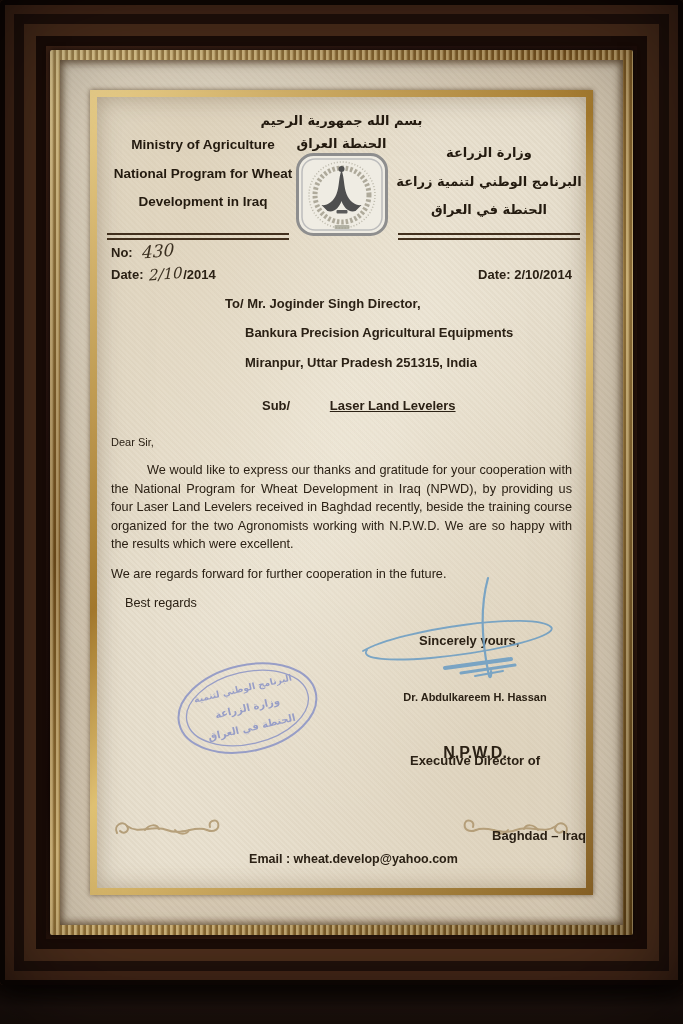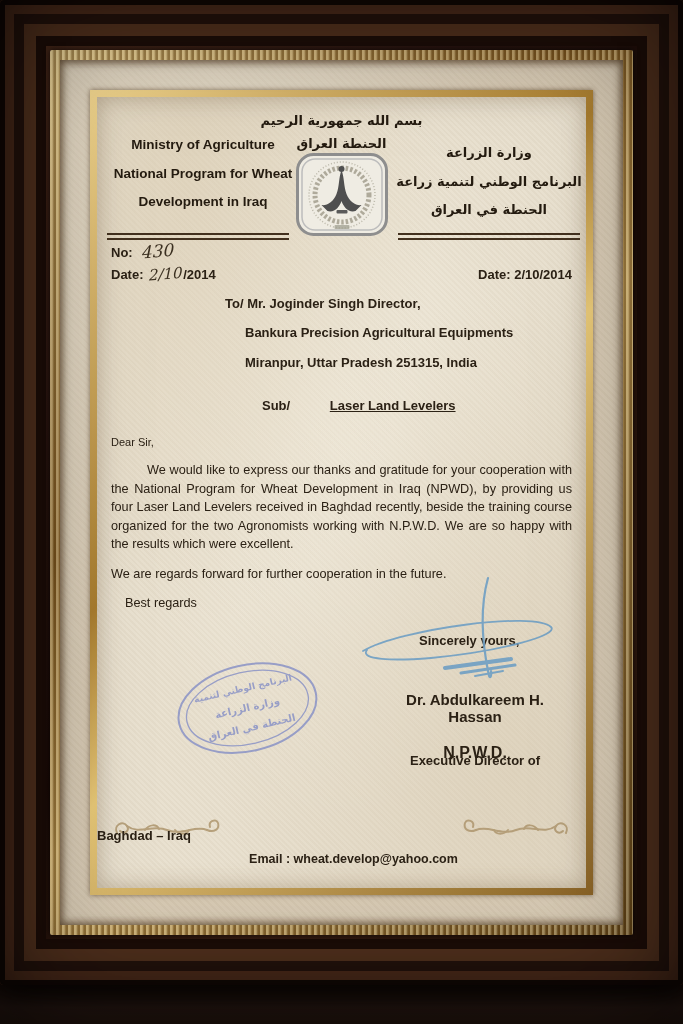--- a/index.html
+++ b/index.html
@@ -89,30 +89,30 @@
   
   .salutation { left:14px; top:339px; font-size:11px; }
   .par1 { left:14px; top:364px; width:461px; font-size:12.7px; line-height:18.6px;
     text-align:justify; text-indent:36px; }
   .par2 { left:14px; top:470px; font-size:12.7px; }
   .regards { left:28px; top:499px; font-size:12.7px; }
 
   
   .sincerely { left:322px; top:536px; font-size:13px; font-weight:600; z-index:1; }
   .signature { left:256px; top:478px; z-index:3; }
-  .signer-name  { left:282px; top:594px; width:192px; text-align:center; font-size:15px; font-weight:700; }
+  .signer-name  { left:282px; top:594px; width:192px; text-align:center; font-size:11px; font-weight:700; }
   .signer-t1 { left:282px; top:656px; width:192px; text-align:center; font-size:13px; font-weight:700; }
   .signer-t2 { left:282px; top:647px; width:192px; text-align:center; font-size:16px; font-weight:700; }
 
   .stamp { left:76px; top:564px; transform:rotate(-13deg); opacity:.85; z-index:2; }
 
   
   .flourish-left  { left:14px;  top:720px; }
   .flourish-right { right:14px; top:720px; transform:scaleX(-1); }
-  .footer-city  { left:0; right:0; top:731px; text-align:left; font-size:13px; font-weight:700; }
+  .footer-city  { left:0; right:0; top:731px; text-align:right; font-size:13px; font-weight:700; }
   .footer-email { left:0; right:0; top:755px; text-align:center; font-size:12.5px; font-weight:600;margin-left:24px; }
 
   .vignette { position:absolute; inset:0; z-index:50; pointer-events:none;
     box-shadow: inset 0 0 130px rgba(0,0,0,.55), inset 0 -30px 60px rgba(0,0,0,.35); }
 </style>
 </head>
 <body>
 
 <div class="scene">
   <div class="surface"></div>

